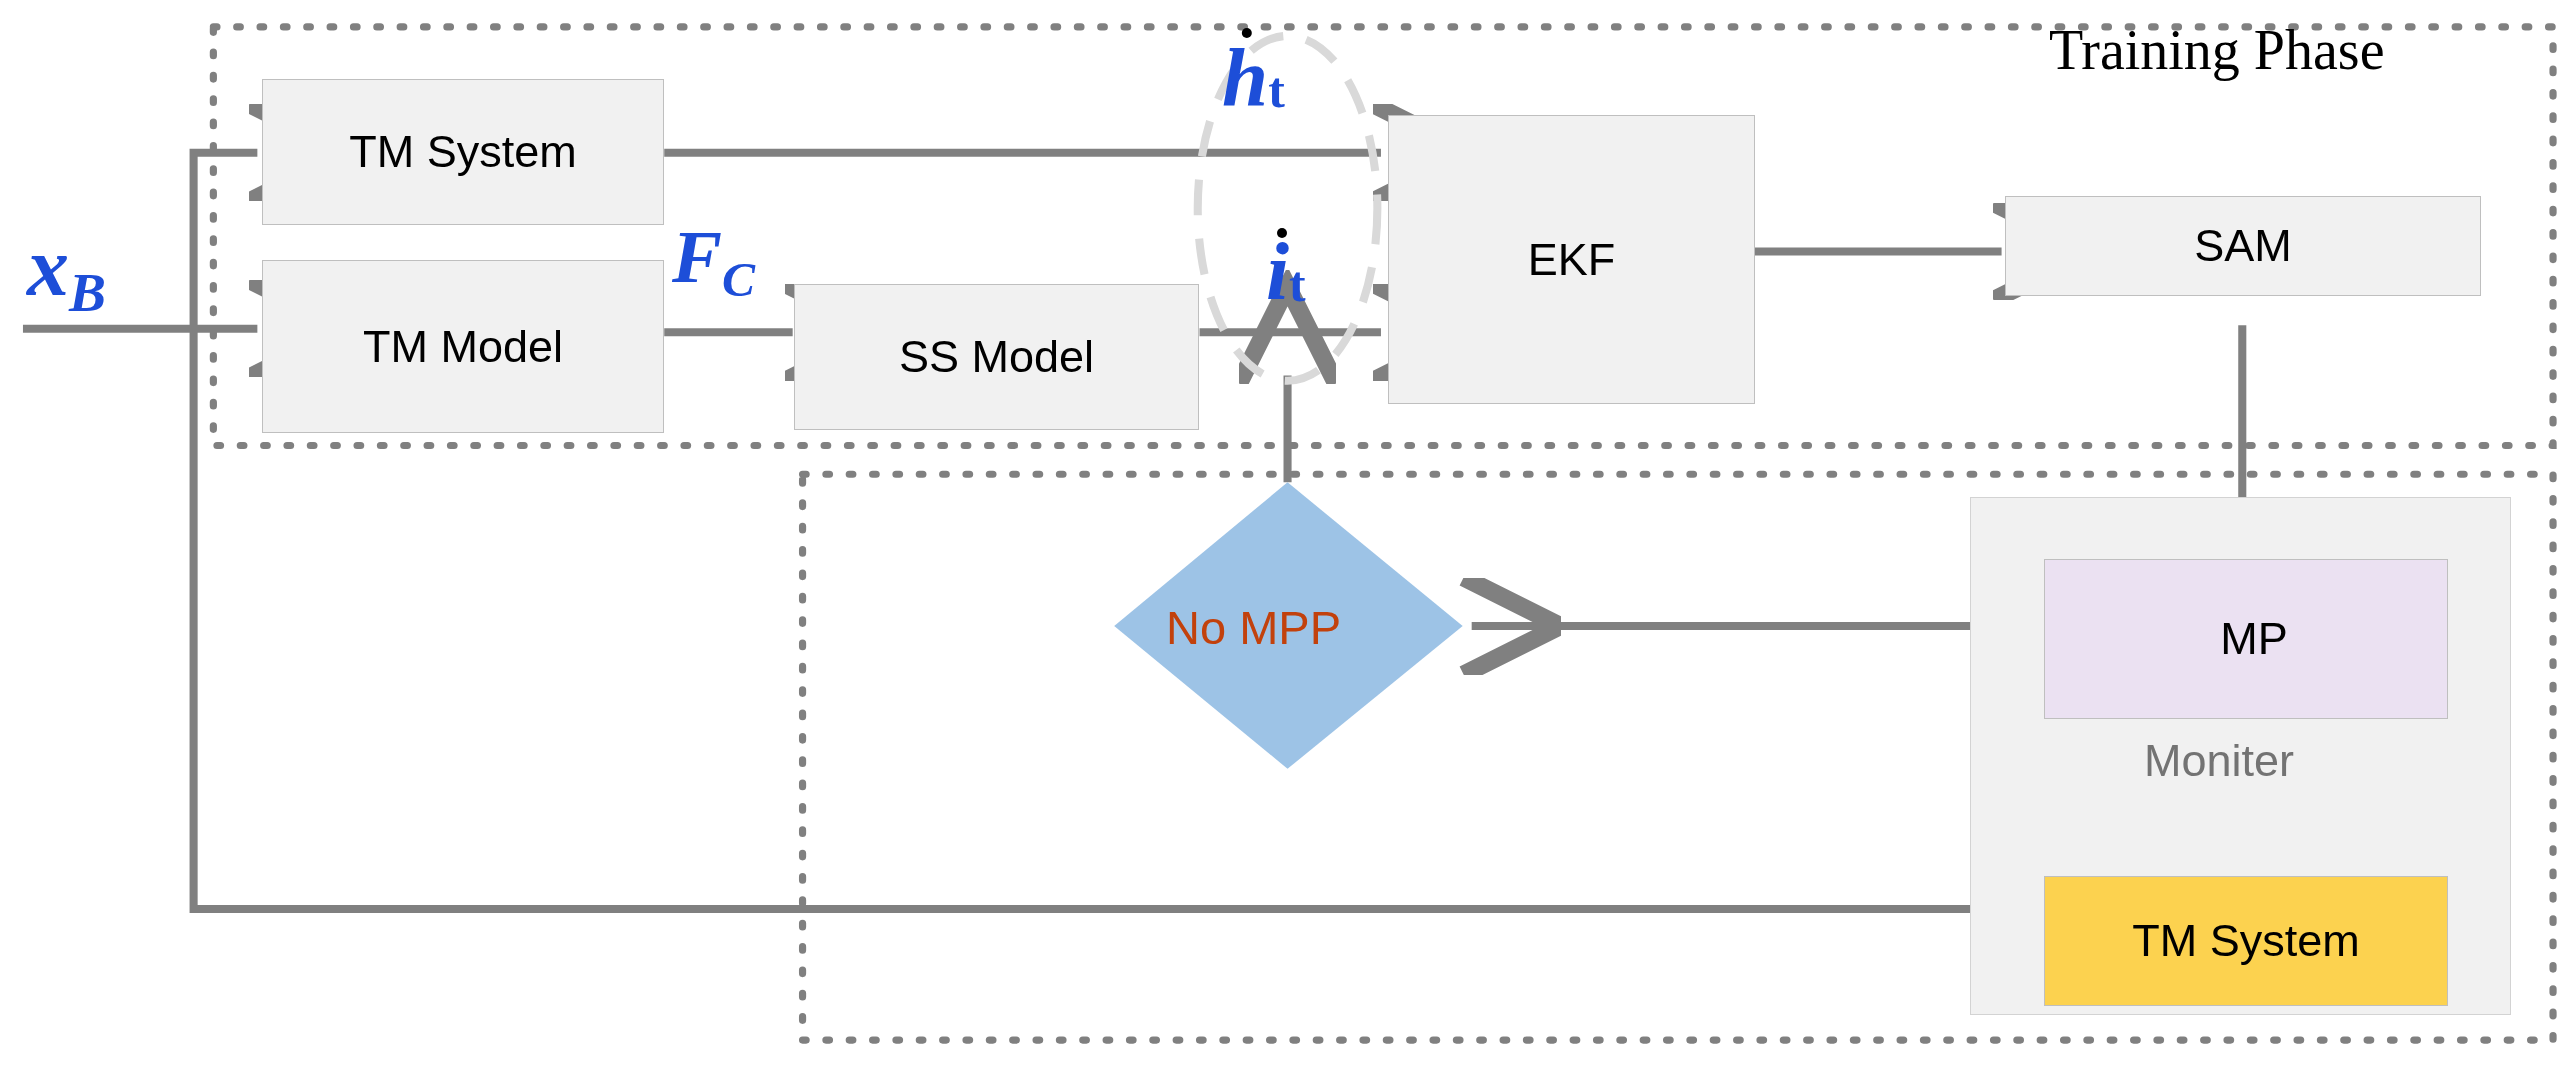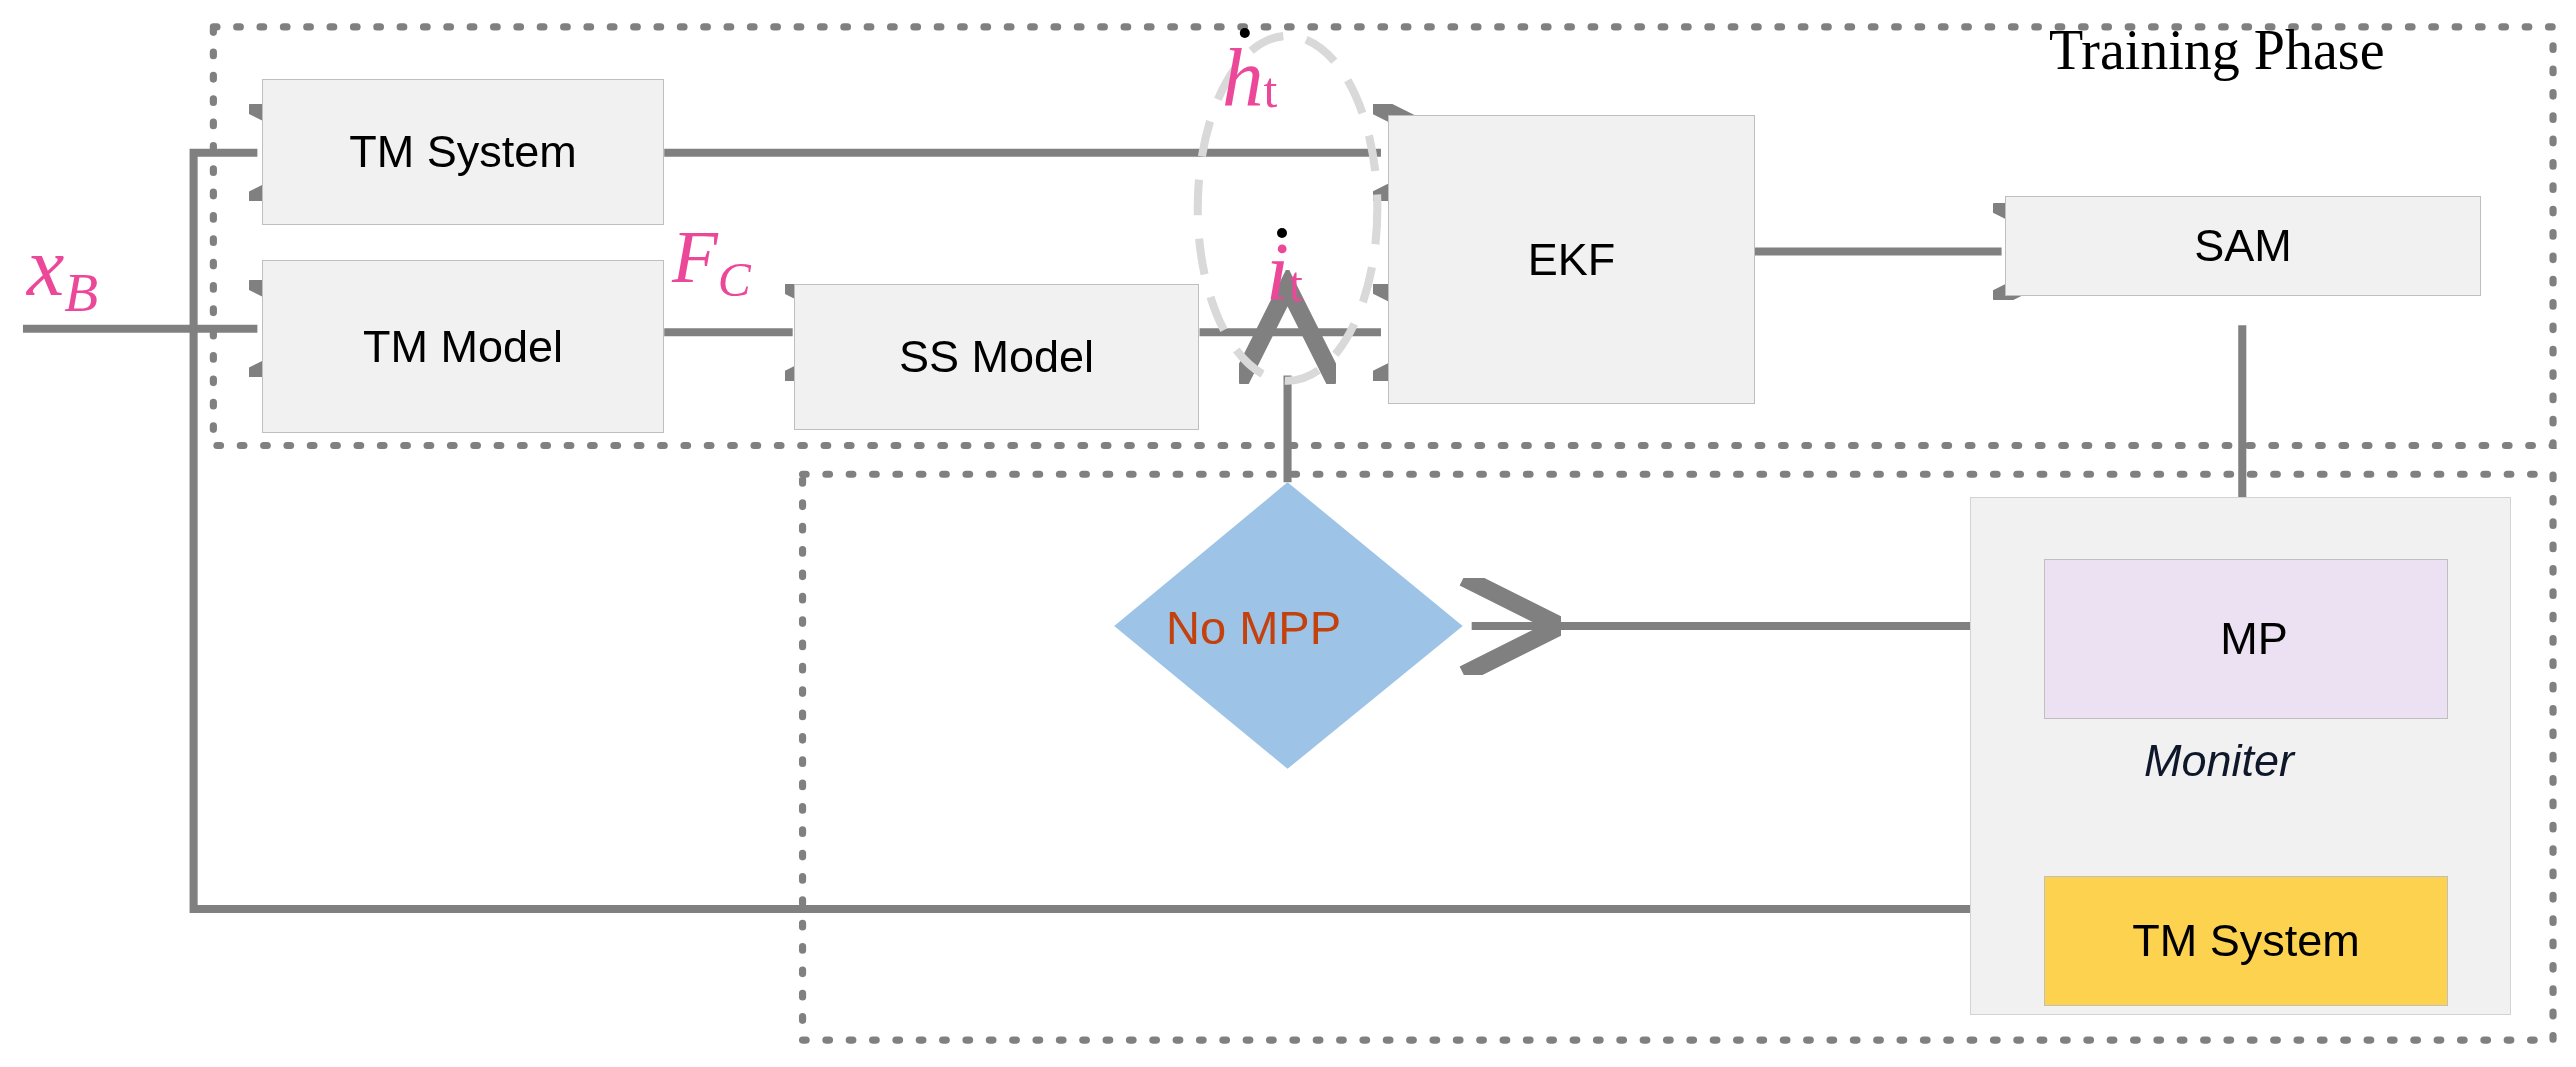--- a/index.html
+++ b/index.html
@@ -12,23 +12,23 @@
         align-items:center;justify-content:center;text-align:center;}
   .procbox{background:#F1F1F1;border:1.8px solid #BFBFBF;
            font-size:45px;color:#000;font-family:"Liberation Sans",sans-serif;}
   .mpbox{background:#EBE1F2;border:1.8px solid #BFBFBF;font-size:45px;color:#000;}
   .tmyellow{background:#FCD24F;border:1.8px solid #BFBFBF;font-size:45px;color:#000;}
   .panel{background:#F1F1F1;border:1.8px solid #D3D3D3;}
 
   .phaselabel{position:absolute;font-family:"Liberation Serif",serif;
               font-size:56px;color:#000;white-space:nowrap;}
   .mathlabel{position:absolute;font-family:"Liberation Serif",serif;
-             font-style:italic;color:#ec4899;white-space:nowrap;line-height:1;}
+             font-style:italic;color:#1d4ed8;white-space:nowrap;line-height:1;font-weight:bold;}
   .plainlabel{position:absolute;font-family:"Liberation Sans",sans-serif;
-              font-size:45px;color:#0f172a;white-space:nowrap;font-style:italic;}
+              font-size:45px;color:#737373;white-space:nowrap;}
   .sub{font-size:0.66em;vertical-align:-0.28em;font-style:italic;}
   .subt{font-size:0.60em;vertical-align:-0.05em;font-style:normal;
         font-family:"Liberation Serif",serif;}
   .diamondtext{position:absolute;font-size:47px;color:#c2410c;white-space:nowrap;
                font-family:"Liberation Sans",sans-serif;}
 </style>
 </head>
 <body>
 
 <div id="stage">

